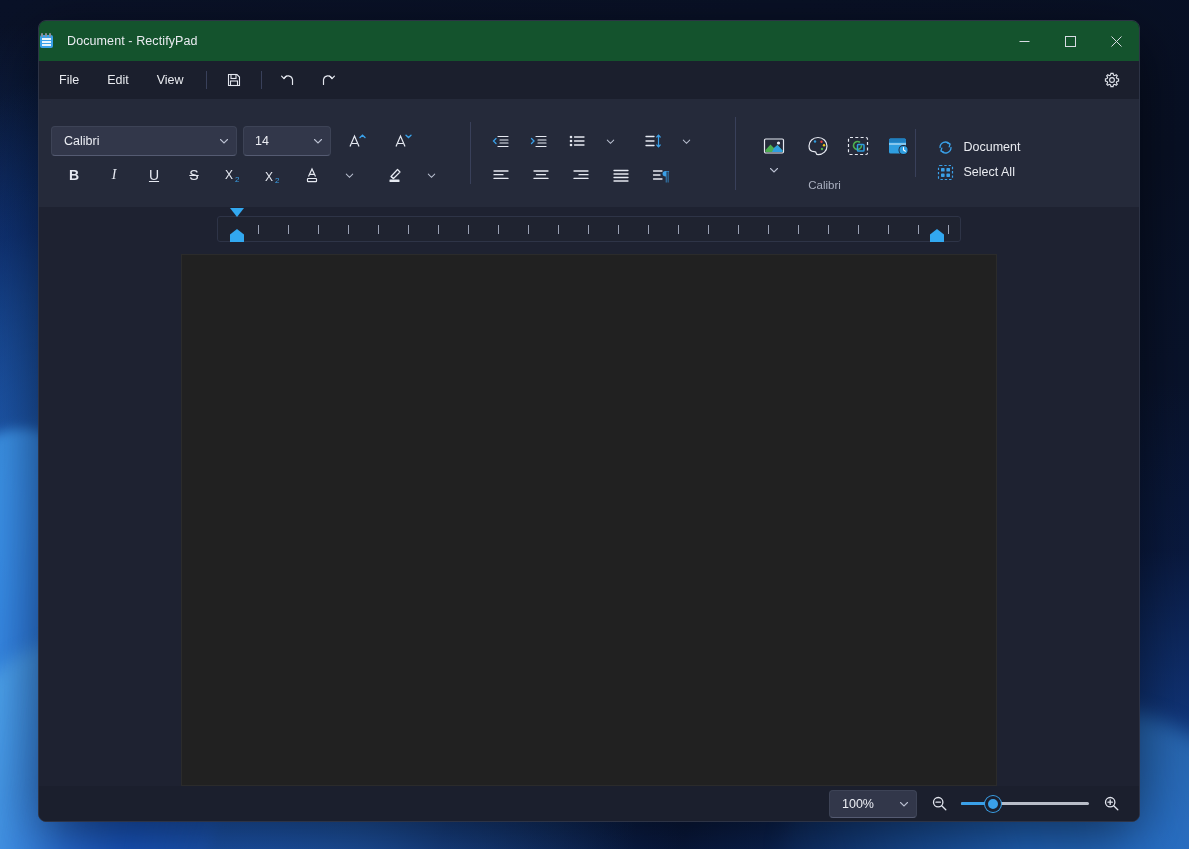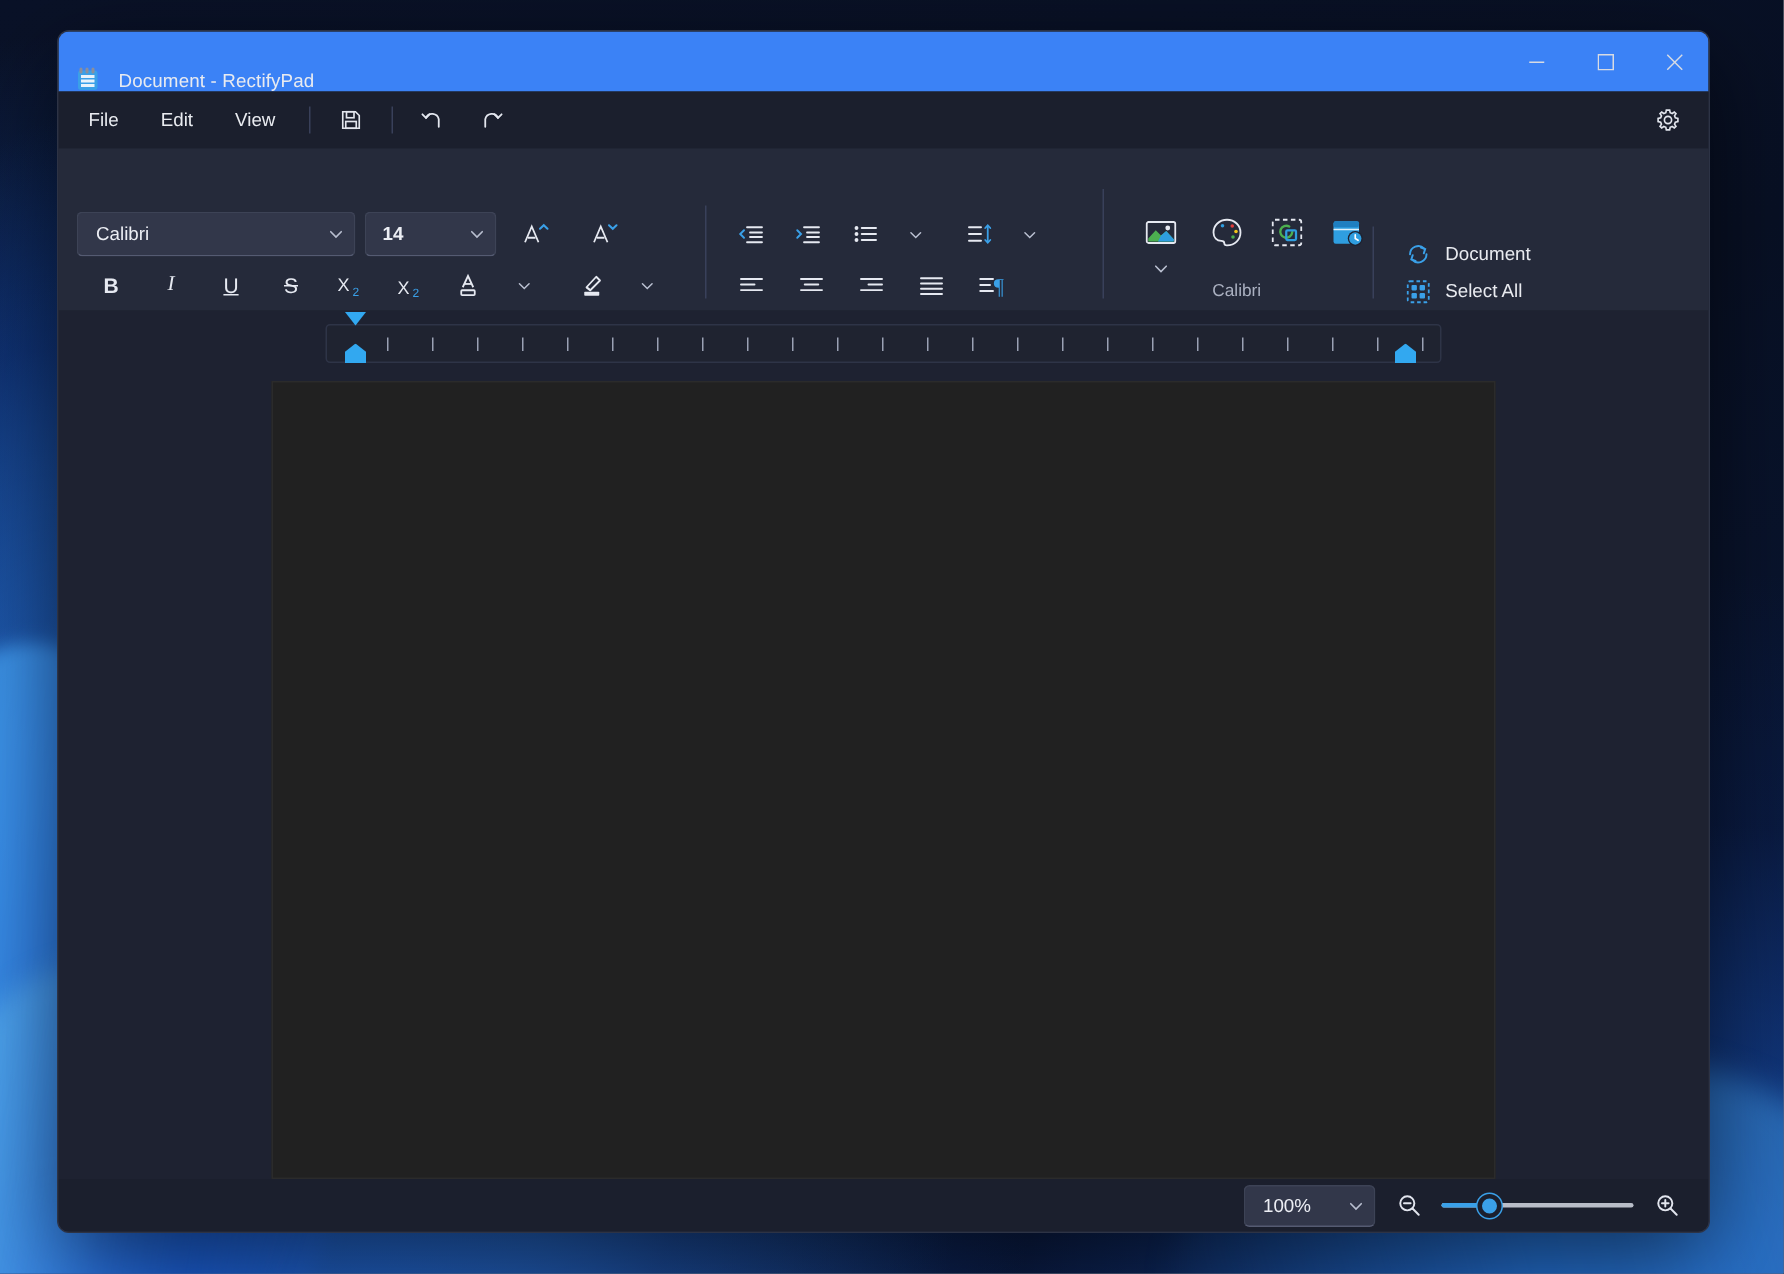--- a/index.html
+++ b/index.html
@@ -49,23 +49,22 @@
     border-radius: 8px;
     border: 1px solid #2d3345;
     overflow: hidden;
     box-shadow: 0 18px 60px rgba(0,0,0,0.55);
     display: flex; flex-direction: column;
   }
 
   
   .titlebar {
     height: 40px; flex: 0 0 40px;
-    display: flex; align-items: flex-end;
-    background: #3b82f6;
-    padding-left: 12px;
+    display: flex; align-items: center;
+    background: #14532d;
   }
   .app-icon {
     width: 16px; height: 16px;
     margin-right: 12px;
     flex: 0 0 16px;
     position: relative;
   }
   .app-icon .pad {
     position: absolute; left: 1px; top: 2px; width: 13px; height: 13px;
     background: #3aa0e8; border-radius: 2px;
@@ -111,21 +110,21 @@
     display: flex; align-items: center; justify-content: center;
     border-radius: 4px; color: #e3e6ee; margin: 0 3px;
   }
   .gear-btn { margin-left: auto; }
 
   
   .ribbon {
     flex: 0 0 108px; height: 108px;
     background: #252a3a;
     display: flex;
-    align-items: flex-end;
+    align-items: center;
     padding: 0;
   }
   .grp {
     display: flex; flex-direction: column;
     padding: 10px 0 0 0;
     position: relative;
   }
   .grp + .grp::before {
     content: ""; position: absolute; left: 0; top: 8px; bottom: 8px;
     width: 1px; background: #39405a;
@@ -332,21 +331,21 @@
       <div class="grp-rows">
         <div class="row" style="gap:6px;">
           <div class="combo" style="width:186px;">
             <span class="cval">Calibri</span>
             <span class="chev">
               <svg width="12" height="12" viewBox="0 0 12 12" fill="none" stroke="currentColor" stroke-width="1.1" stroke-linecap="round">
                   <path d="M2.5 4.5 L6 8 L9.5 4.5"></path>
                 </svg>
             </span>
           </div>
-          <div class="combo" style="width:88px;padding-left:11px;font-weight:bold;">
+          <div class="combo" style="width:88px;padding-left:11px;">
             <span class="cval">14</span>
             <span class="chev">
               <svg width="12" height="12" viewBox="0 0 12 12" fill="none" stroke="currentColor" stroke-width="1.1" stroke-linecap="round">
                   <path d="M2.5 4.5 L6 8 L9.5 4.5"></path>
                 </svg>
             </span>
           </div>
           <div class="tbtn w40">
             <svg width="20" height="20" viewBox="0 0 20 20" fill="none">
               <path d="M3 15.5 L7.5 5 L12 15.5" stroke="#e6e9f1" stroke-width="1.2"></path>

